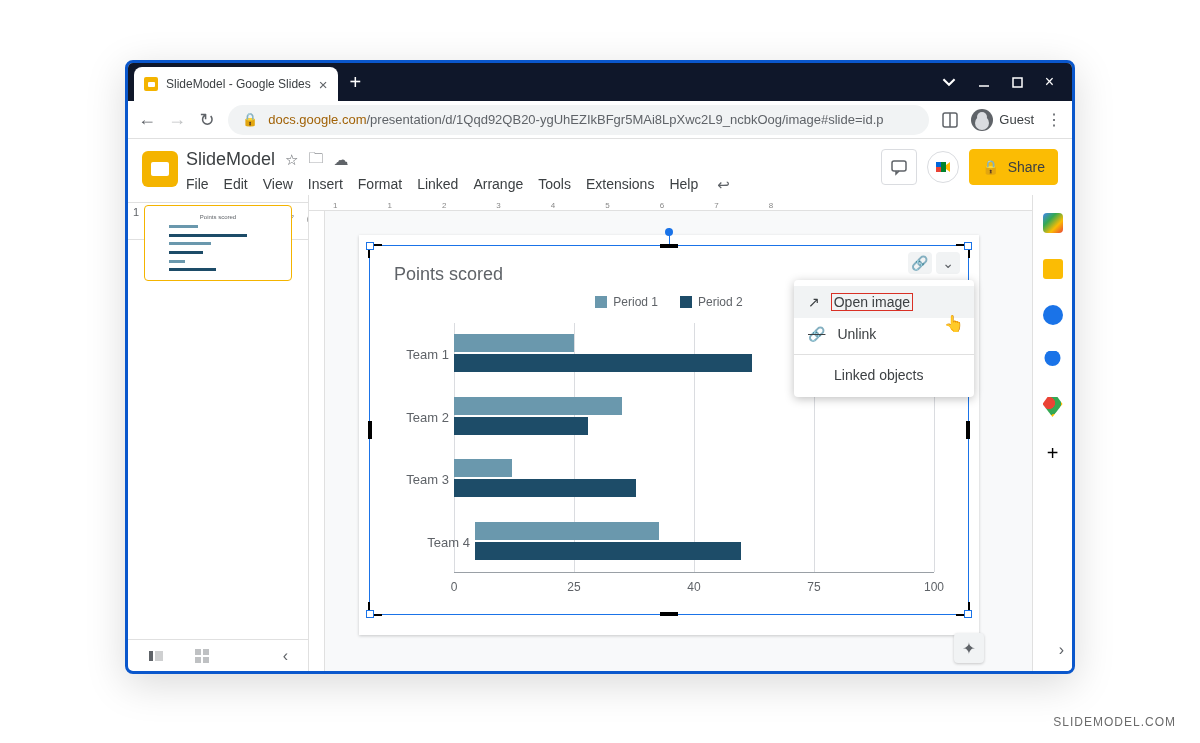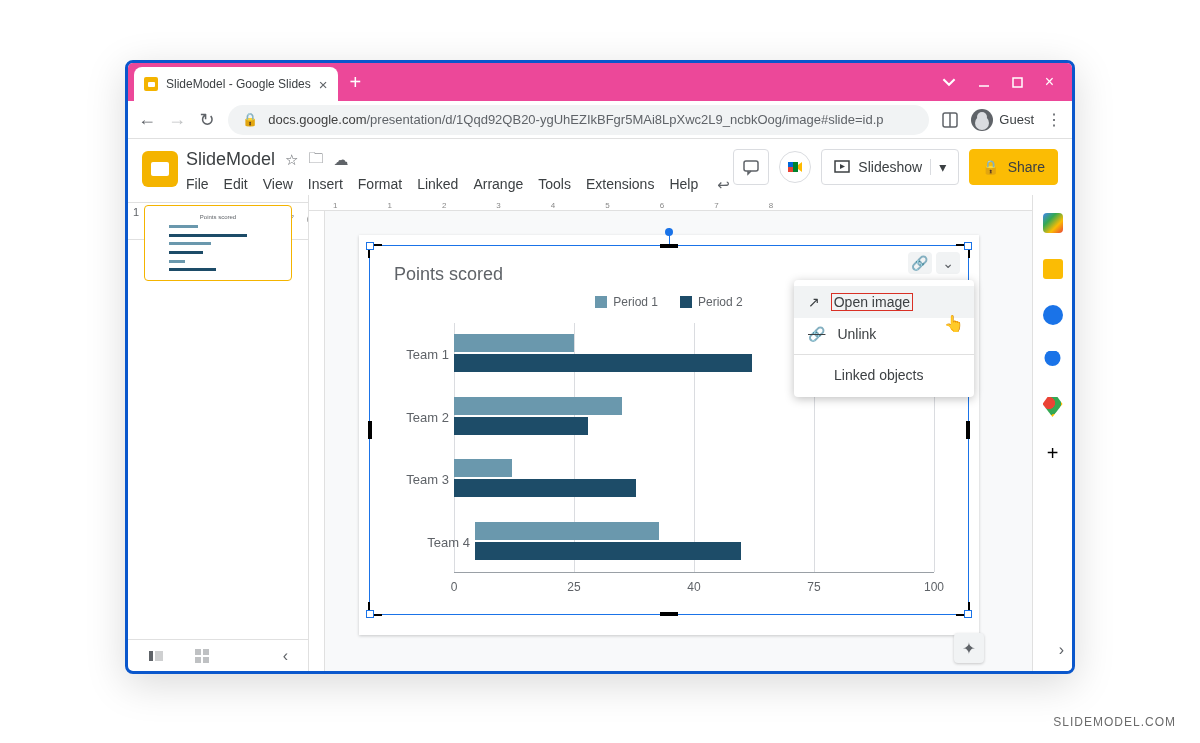--- a/index.html
+++ b/index.html
@@ -2,34 +2,34 @@
 <html><head>
 <meta charset="utf-8">
 <style>
   * { box-sizing: border-box; margin: 0; padding: 0; font-family: Arial, "Helvetica Neue", sans-serif; }
   body { width: 1200px; height: 743px; background: #fff; position: relative; }
   .watermark { position: absolute; right: 24px; bottom: 14px; font-size: 12px; letter-spacing: 1px; color: #6b6b6b; }
 
   .window-shadow { position: absolute; left: 125px; top: 60px; width: 950px; height: 614px; border: 3px solid #0a57cc; border-radius: 8px; box-shadow: 0 10px 40px rgba(0,0,0,.15); background: #fff; overflow: hidden; }
 
   
-  .titlebar { height: 38px; background: #ec4899; display: flex; align-items: stretch; }
+  .titlebar { height: 38px; background: #0f172a; display: flex; align-items: stretch; }
   .tab { background: #fff; height: 34px; margin-top: 4px; margin-left: 6px; border-radius: 8px 8px 0 0; display: flex; align-items: center; padding: 0 10px; gap: 8px; font-size: 12px; color: #3c4043; min-width: 200px; }
   .favicon { width: 14px; height: 14px; background: #f4b400; border-radius: 2px; display: flex; align-items: center; justify-content: center; }
   .favicon::after { content: ""; width: 7px; height: 5px; background: #fff; border-radius: 1px; }
   .tab-close { margin-left: auto; font-size: 15px; color: #5f6368; cursor: pointer; }
   .new-tab { color: #fff; font-size: 20px; align-self: center; margin-left: 12px; cursor: pointer; }
   .win-controls { margin-left: auto; display: flex; gap: 22px; padding: 0 18px; align-items: center; color: #fff; }
   .win-controls span, .win-controls svg { cursor: pointer; }
 
   
   .nav-row { height: 38px; display: flex; align-items: center; padding: 0 10px; gap: 12px; border-bottom: 1px solid #e0e0e0; }
   .nav-ic { color:#5f6368; font-size: 18px; cursor:pointer; width:18px; text-align:center; }
   .omnibox { flex: 1; background: #f1f3f4; border-radius: 20px; height: 30px; display: flex; align-items: center; padding: 0 14px; gap: 10px; font-size: 13px; color: #5f6368; }
-  .omnibox .domain { color: #404040; }
+  .omnibox .domain { color: #a16207; }
   .nav-right { display: flex; align-items:center; gap: 12px; }
   .guest { display:flex; align-items:center; gap:6px; font-size:13px; color:#3c4043; }
   .avatar-ic { width:22px; height:22px; border-radius:50%; background:#5f6368; display:flex; align-items:center; justify-content:center; }
   .avatar-ic::after { content:""; width:10px;height:10px;border-radius:50%;background:#dadce0; box-shadow: 0 6px 0 2px #dadce0; position:relative; top:-3px;}
   .kebab { font-size:16px; color:#5f6368; cursor:pointer; }
 
   
   .slides-header { padding: 8px 14px 0 14px; display: flex; align-items: flex-start; gap: 8px; position: relative; }
   .slides-logo { width: 36px; height: 36px; background: #f4b400; border-radius: 6px; margin-top: 4px; display:flex;align-items:center;justify-content:center; }
   .slides-logo::after{content:"";width:18px;height:14px;background:#fff;border-radius:2px;}
@@ -193,28 +193,20 @@
             <path d="M6 13 L6 16 L9 13" stroke="#5f6368" stroke-width="1.5" fill="none"></path>
           </svg>
       </div>
       <div class="meet-dot">
         <svg width="18" height="18">
             <rect x="2" y="4" width="10" height="10" fill="#00832d"></rect>
             <path d="M12 7 L16 4 L16 14 L12 11 Z" fill="#ffba00"></path>
             <rect x="2" y="4" width="5" height="5" fill="#0066da"></rect>
             <rect x="2" y="9" width="5" height="5" fill="#e94235"></rect>
           </svg>
-      </div>
-      <div class="hdr-btn">
-        <svg width="16" height="16">
-            <rect x="1" y="2" width="14" height="11" stroke="#3c4043" stroke-width="1.5" fill="none"></rect>
-            <path d="M6 5 L11 7.5 L6 10 Z" fill="#3c4043"></path>
-          </svg>
-        <span>Slideshow</span>
-        <span style="border-left:1px solid #dadce0;padding-left:8px;">▾</span>
       </div>
       <div class="hdr-btn share-btn">
         <span>🔒</span>
         <span>Share</span>
       </div>
     </div>
   </div>
 
   <div class="toolbar">
     <span class="tb-ic">+</span>

